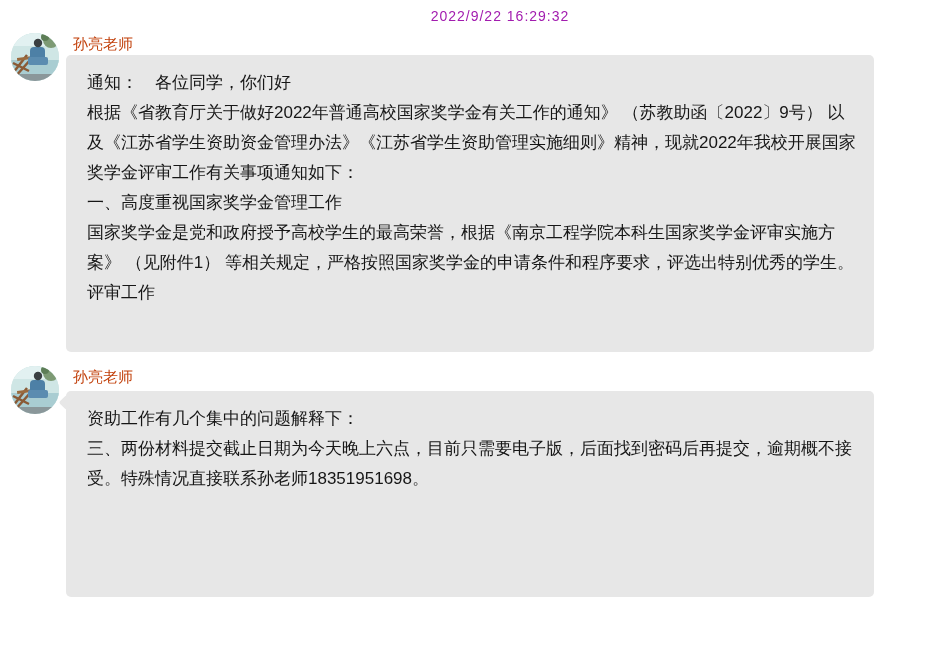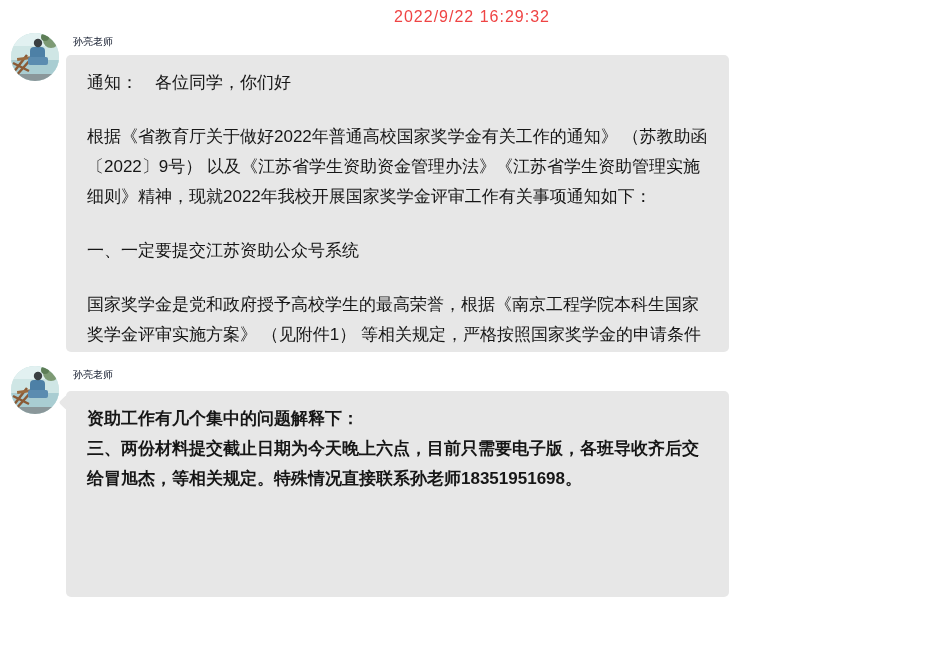--- a/index.html
+++ b/index.html
@@ -2,54 +2,54 @@
 <html><head>
 <meta charset="utf-8">
 <style>
   * { margin: 0; padding: 0; box-sizing: border-box; }
   html, body { width: 926px; height: 671px; background: #ffffff; overflow: hidden; }
   body { font-family: "Liberation Sans", sans-serif; position: relative; }
 
   .chat-area { position: absolute; left: 0; top: 0; width: 926px; height: 671px; }
 
   .timestamp {
-    position: absolute; top: 8px; left: 472px; transform: translateX(-50%);
-    font-size: 16px; letter-spacing: 1px; color: #ef4444; white-space: nowrap;
+    position: absolute; top: 8px; left: 500px; transform: translateX(-50%);
+    font-size: 14px; letter-spacing: 1px; color: #a21caf; white-space: nowrap;
   }
 
   .avatar {
     position: absolute; width: 48px; height: 48px; border-radius: 50%;
     overflow: hidden; background: #cde4e3;
   }
   .avatar svg { display: block; width: 48px; height: 48px; }
   .avatar-1 { left: 11px; top: 33px; }
   .avatar-2 { left: 11px; top: 366px; }
 
   .sender-name {
-    position: absolute; left: 73px; font-size: 10px; color: #0f172a; white-space: nowrap;
+    position: absolute; left: 73px; font-size: 15px; color: #c2410c; white-space: nowrap;
   }
   .name-1 { top: 35px; }
   .name-2 { top: 368px; }
 
   .bubble {
-    position: absolute; left: 66px; width: 663px;
+    position: absolute; left: 66px; width: 808px;
     background: #e7e7e7; border-radius: 5px;
     padding: 13px 18px 20px 21px;
     font-size: 17px; line-height: 30px; color: #161616;
     word-break: break-all; overflow-wrap: anywhere;
   }
   .bubble::before {
     content: ""; position: absolute; left: -5px; top: 6px;
     width: 11px; height: 11px; background: #e7e7e7;
     transform: rotate(45deg); border-radius: 2px;
   }
   .bubble-1 { top: 55px; height: 297px; overflow: hidden; }
-  .bubble-1 p + p { margin-top: 24px; }
+  .bubble-1 p + p { }
   .bubble-2 { top: 391px; min-height: 206px; padding-bottom: 13px; }
-  .bubble-2 p { margin: 0; font-weight: bold; }
+  .bubble-2 p { margin: 0; }
 </style>
 </head>
 <body>
 
 <div class="chat-area">
 
   <div class="timestamp">2022/9/22 16:29:32</div>
 
   <div class="avatar avatar-1">
     <svg viewBox="0 0 48 48">
@@ -63,21 +63,21 @@
       <rect x="19" y="14" width="15" height="16" rx="4" fill="#4d80a6"></rect>
       <rect x="17" y="24" width="20" height="8" rx="2" fill="#5b8cb0"></rect>
       <circle cx="27" cy="10" r="4.2" fill="#3a3f42"></circle>
       <rect x="0" y="41" width="48" height="7" fill="#8a979a"></rect>
     </svg>
   </div>
   <div class="sender-name name-1">孙亮老师</div>
   <div class="bubble bubble-1">
     <p>通知：　各位同学，你们好</p>
     <p>根据《省教育厅关于做好2022年普通高校国家奖学金有关工作的通知》 （苏教助函〔2022〕9号） 以及《江苏省学生资助资金管理办法》《江苏省学生资助管理实施细则》精神，现就2022年我校开展国家奖学金评审工作有关事项通知如下：</p>
-    <p>一、一定要提交江苏资助公众号系统</p>
+    <p>一、高度重视国家奖学金管理工作</p>
     <p>国家奖学金是党和政府授予高校学生的最高荣誉，根据《南京工程学院本科生国家奖学金评审实施方案》 （见附件1） 等相关规定，严格按照国家奖学金的申请条件和程序要求，评选出特别优秀的学生。评审工作</p>
   </div>
 
   <div class="avatar avatar-2">
     <svg viewBox="0 0 48 48">
       <rect x="0" y="0" width="48" height="48" fill="#cfe6e5"></rect>
       <rect x="0" y="0" width="48" height="13" fill="#e2f1f1"></rect>
       <rect x="0" y="27" width="48" height="14" fill="#a9cdd2"></rect>
       <circle cx="40" cy="7" r="8" fill="#7d9a74"></circle>
       <circle cx="34" cy="4" r="4" fill="#5d7d56"></circle>
@@ -85,16 +85,16 @@
       <rect x="6" y="24" width="16" height="3" fill="#9a6a3e" transform="rotate(-8 14 25)"></rect>
       <rect x="19" y="14" width="15" height="16" rx="4" fill="#4d80a6"></rect>
       <rect x="17" y="24" width="20" height="8" rx="2" fill="#5b8cb0"></rect>
       <circle cx="27" cy="10" r="4.2" fill="#3a3f42"></circle>
       <rect x="0" y="41" width="48" height="7" fill="#8a979a"></rect>
     </svg>
   </div>
   <div class="sender-name name-2">孙亮老师</div>
   <div class="bubble bubble-2">
     <p>资助工作有几个集中的问题解释下：</p>
-    <p>三、两份材料提交截止日期为今天晚上六点，目前只需要电子版，各班导收齐后交给冒旭杰，等相关规定。特殊情况直接联系孙老师18351951698。</p>
+    <p>三、两份材料提交截止日期为今天晚上六点，目前只需要电子版，后面找到密码后再提交，逾期概不接受。特殊情况直接联系孙老师18351951698。</p>
   </div>
 
 </div>
 
 </body></html>

